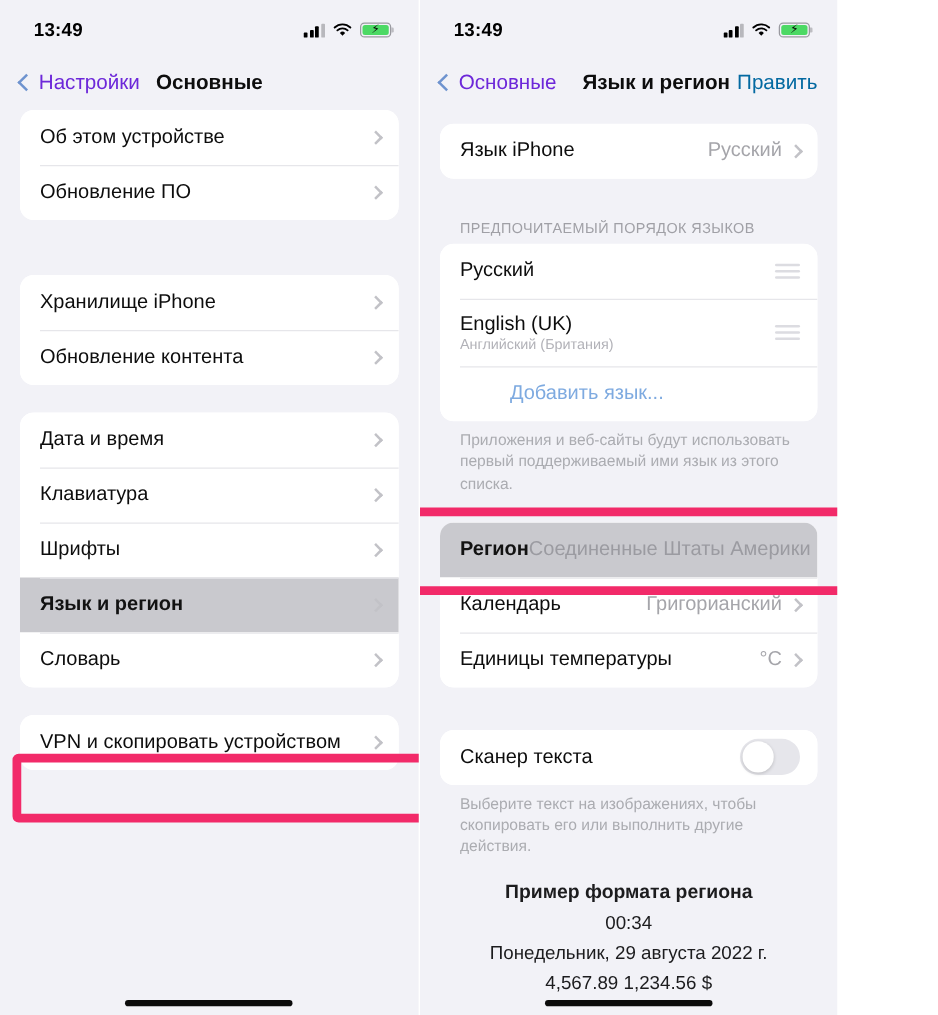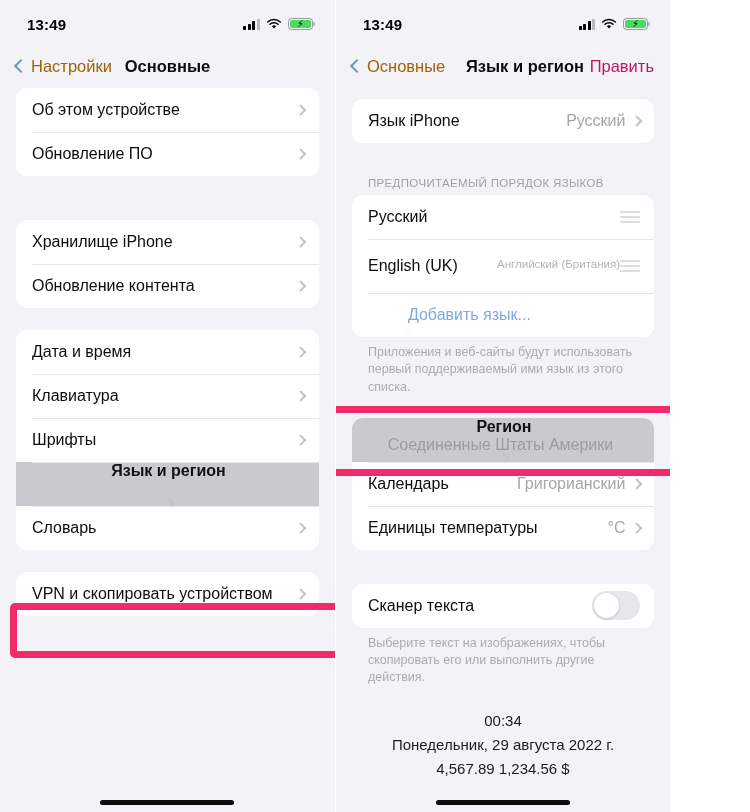--- a/index.html
+++ b/index.html
@@ -32,60 +32,60 @@
   .battery { position: relative; width: 25px; height: 12px; border: 1px solid #9a9aa0;
              border-radius: 3.5px; padding: 1px; }
   .battery::after { content:""; position: absolute; right: -3.2px; top: 3.4px; width: 2px; height: 4px;
                     background: #bdbdc2; border-radius: 0 1px 1px 0; }
   .battery .fill { width: 100%; height: 100%; background: #4cd964; border-radius: 2px; }
   .battery .bolt { position: absolute; left: 50%; top: 50%; transform: translate(-50%,-50%);
                    font-size: 10px; line-height: 1; color: #0a0a0a; font-weight: bold; }
 
   
   .navbar { position: relative; height: 44px; display: flex; align-items: center; padding: 0 16px; }
-  .nav-back { display: flex; align-items: center; gap: 4px; color: #a16207; font-size: 16.5px; cursor: pointer; text-align: center;}
+  .nav-back { display: flex; align-items: center; gap: 4px; color: #6d28d9; font-size: 16.5px; cursor: pointer; text-align: center;}
   .chev-left { width: 10px; height: 10px; border-left: 2.4px solid #6e93cf; border-bottom: 2.4px solid #6e93cf;
                transform: rotate(45deg); margin-right: 1px; }
   .nav-title { position: absolute; left: 0; right: 0; text-align: center; font-size: 16.5px;
                font-weight: bold; color: #0d0d0d; pointer-events: none; }
   .nav-title.offset { left: 44px; right: 0; }
-  .nav-edit { margin-left: auto; color: #be185d; font-size: 16.5px; cursor: pointer; z-index: 2; }
+  .nav-edit { margin-left: auto; color: #0369a1; font-size: 16.5px; cursor: pointer; z-index: 2; }
 
   
   .content { position: relative; height: calc(812px - 88px); padding: 0 16px; }
 
   .group { background: #ffffff; border-radius: 11px; overflow: hidden; }
   .gap-s { height: 11px; }
   .gap-m { height: 22px; }
   .gap-l { height: 34px; }
 
   .row { position: relative; display: flex; align-items: center; min-height: 44px;
          padding: 0 14px 0 16px; background: #ffffff; cursor: pointer; }
   .row + .row::before { content:""; position: absolute; left: 16px; right: 0; top: 0; height: 1px;
                         background: #e6e6ea; }
   .row .label { font-size: 16px; color: #0d0d0d; flex: 1; }
   .row .value { font-size: 16px; color: #a5a5aa; margin-right: 7px; white-space: nowrap; }
   .row .sub { font-size: 11.5px; color: #b2b2b8; margin-top: 1px; }
-  .row .stack { flex: 1; display: flex; flex-direction: row; justify-content: center; }
+  .row .stack { flex: 1; display: flex; flex-direction: column; justify-content: center; }
   .row.tall { min-height: 54px; }
 
   .chev { width: 7.5px; height: 7.5px; border-top: 2px solid #c2c2c7; border-right: 2px solid #c2c2c7;
           transform: rotate(45deg); flex: 0 0 auto; }
 
   .handle { display: flex; flex-direction: column; gap: 3.2px; width: 20px; }
   .handle i { display: block; height: 2px; background: #dcdce1; border-radius: 1px; }
 
   .link-row .label { color: #7eaae0; margin-left: 40px; }
 
   .section-hdr { font-size: 11.5px; color: #a0a0a6; letter-spacing: .35px;
                  padding: 0 0 6px 16px; text-transform: uppercase; }
   .footnote { font-size: 12.5px; line-height: 1.38; color: #abacb1; padding: 7px 14px 0 16px; }
 
   
-  .row.selected { background: #c9c9ce; flex-direction: column; }
+  .row.selected { background: #c9c9ce; }
   .row.selected .label { color: #121212; font-weight: bold; }
   .row.selected .value { color: #9b9ba1; }
 
   
   .callout { position: absolute; border: 7px solid #f22a69; border-radius: 5px;
              pointer-events: none; z-index: 6; }
 
   
   .toggle { width: 48px; height: 29px; border-radius: 15px; background: #e6e6eb;
             position: relative; flex: 0 0 auto; cursor: pointer; }
@@ -308,20 +308,21 @@
           <span class="label">Сканер текста</span>
           <span class="toggle">
             <span class="knob"></span>
           </span>
         </div>
       </div>
 
       <div class="footnote">Выберите текст на изображениях, чтобы скопировать его или выполнить другие действия.</div>
 
       <div class="sample">
+        <div class="s-title">Пример формата региона</div>
         <div class="s-line">00:34</div>
         <div class="s-line">Понедельник, 29 августа 2022 г.</div>
         <div class="s-line">4,567.89 1,234.56 $</div>
       </div>
     </div>
 
     <div class="callout" style="left:-10px; top:406px; width:385px; height:70px;"></div>
 
     <div class="home-ind"></div>
   </div>

